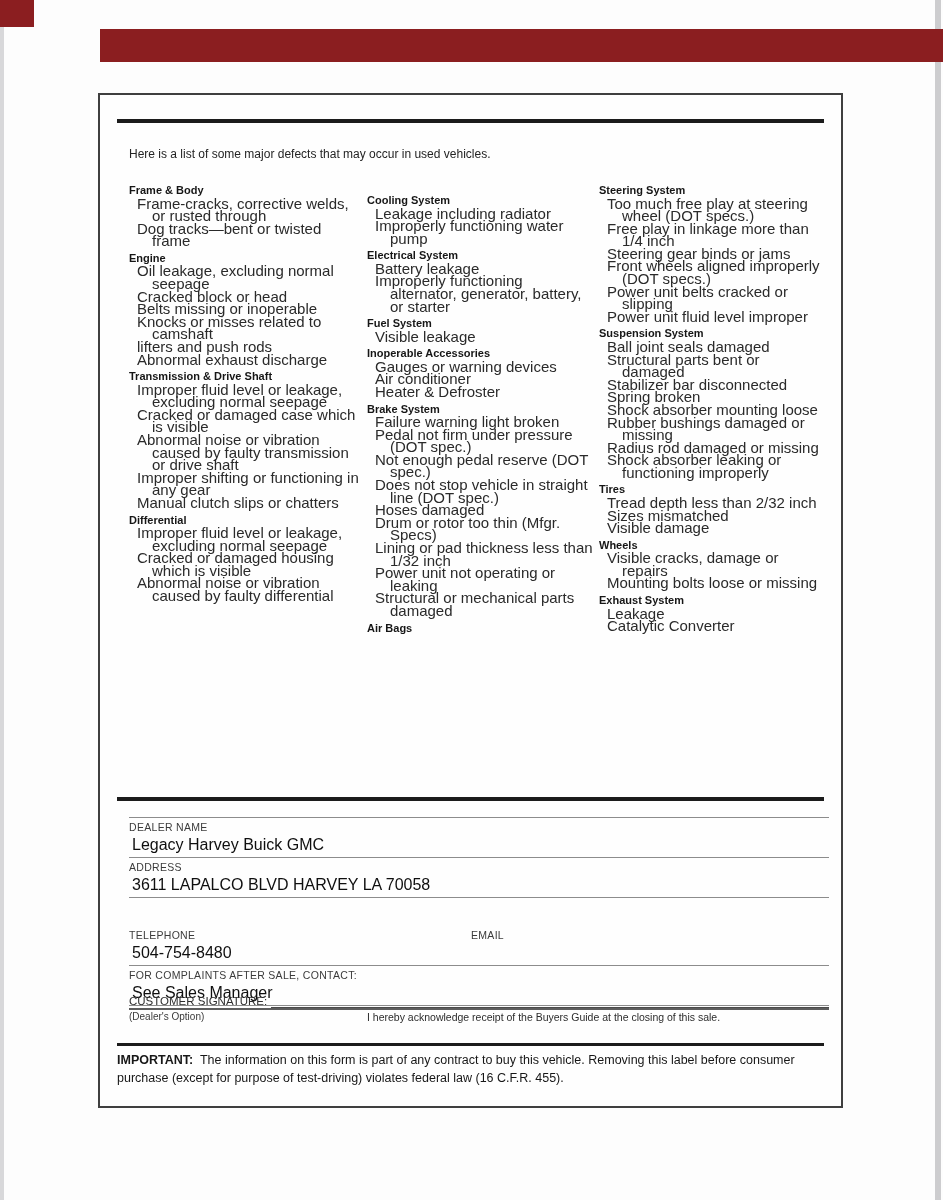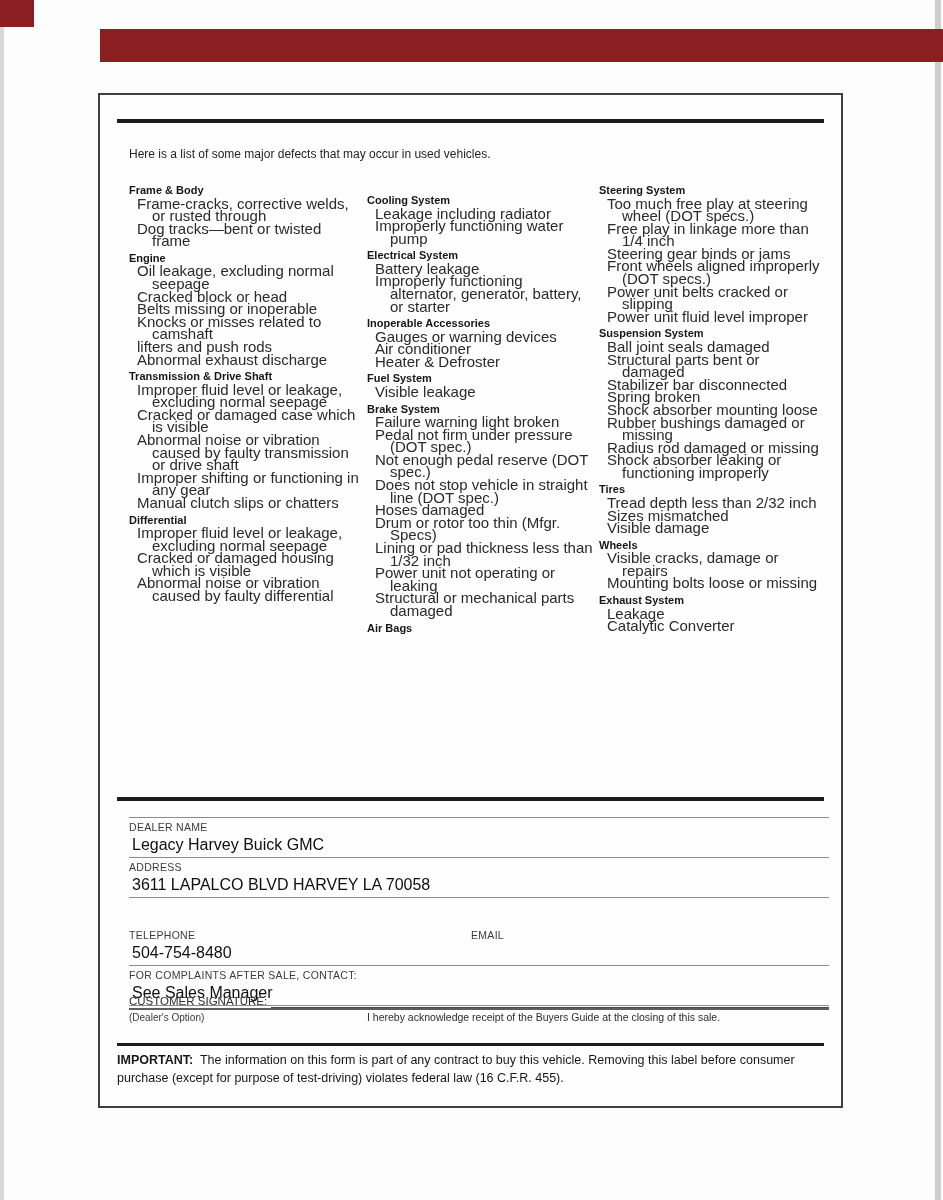--- a/index.html
+++ b/index.html
@@ -42,21 +42,21 @@
   .fvalue{font-size:16px;color:#0f0f0f;line-height:21px;padding-left:3px;min-height:21px;}
   .tworow{display:flex;margin-top:28px;}
   .tel-cell{width:342px;}
   .email-cell{flex:1;}
   .dbl{height:2px;background:#5d5d5d;margin-top:2px;}
 
   .sig{position:absolute;top:900px;left:29px;width:700px;}
   .sig-row{display:flex;align-items:flex-start;}
   .sig-label{font-size:11.5px;color:#2e2e2e;white-space:nowrap;}
   .sig-line{flex:1;border-bottom:1.5px solid #4a4a4a;height:12px;margin-left:4px;}
-  .sig-sub{display:flex;margin-top:3px;align-items:center;}
+  .sig-sub{display:flex;margin-top:3px;}
   .sig-note{width:238px;font-size:10px;color:#3a3a3a;}
   .sig-ack{flex:1;font-size:10.5px;color:#2c2c2c;}
 
   .important{position:absolute;top:957px;left:17px;right:15px;margin:0;font-size:12.5px;line-height:17.5px;color:#171717;}
   .important b{font-weight:bold;}
 </style>
 </head>
 <body>
 
 <div class="edge edge-left"></div>
@@ -104,28 +104,28 @@
           <div class="sec-h">Cooling System</div>
           <div class="item">Leakage including radiator</div>
           <div class="item">Improperly functioning water pump</div>
         </div>
         <div class="sec">
           <div class="sec-h">Electrical System</div>
           <div class="item">Battery leakage</div>
           <div class="item">Improperly functioning alternator, generator, battery, or starter</div>
         </div>
         <div class="sec">
+          <div class="sec-h">Fuel System</div>
+          <div class="item">Visible leakage</div>
+        </div>
+        <div class="sec">
           <div class="sec-h">Inoperable Accessories</div>
           <div class="item">Gauges or warning devices</div>
           <div class="item">Air conditioner</div>
           <div class="item">Heater &amp; Defroster</div>
-        </div>
-        <div class="sec">
-          <div class="sec-h">Fuel System</div>
-          <div class="item">Visible leakage</div>
         </div>
         <div class="sec">
           <div class="sec-h">Brake System</div>
           <div class="item">Failure warning light broken</div>
           <div class="item">Pedal not firm under pressure (DOT spec.)</div>
           <div class="item">Not enough pedal reserve (DOT spec.)</div>
           <div class="item">Does not stop vehicle in straight line (DOT spec.)</div>
           <div class="item">Hoses damaged</div>
           <div class="item">Drum or rotor too thin (Mfgr. Specs)</div>
           <div class="item">Lining or pad thickness less than 1/32 inch</div>

